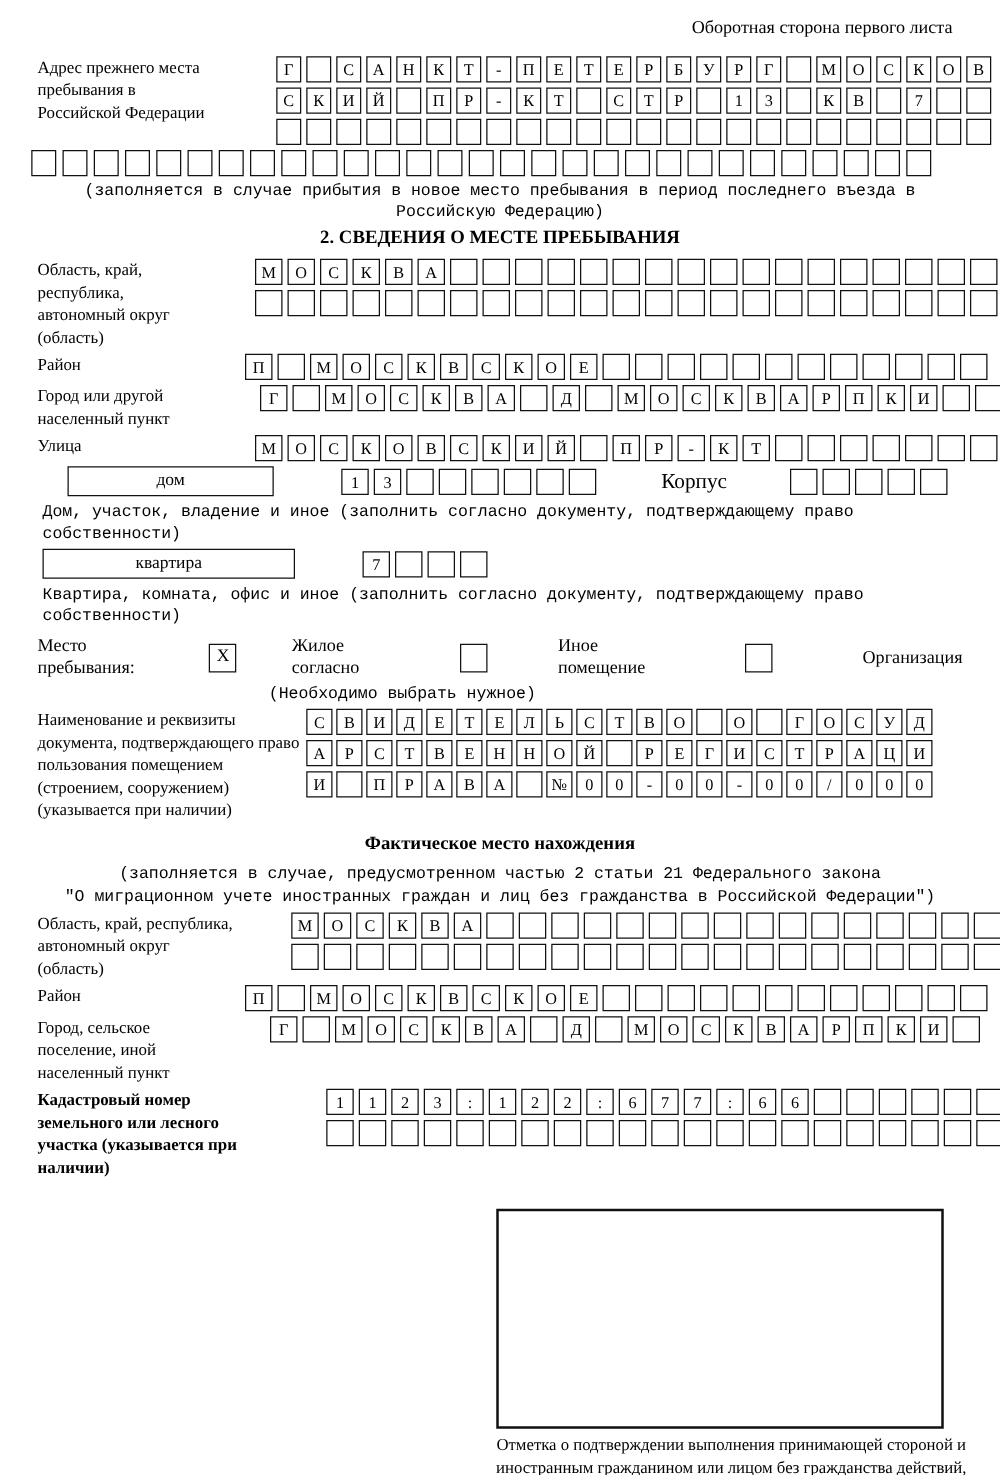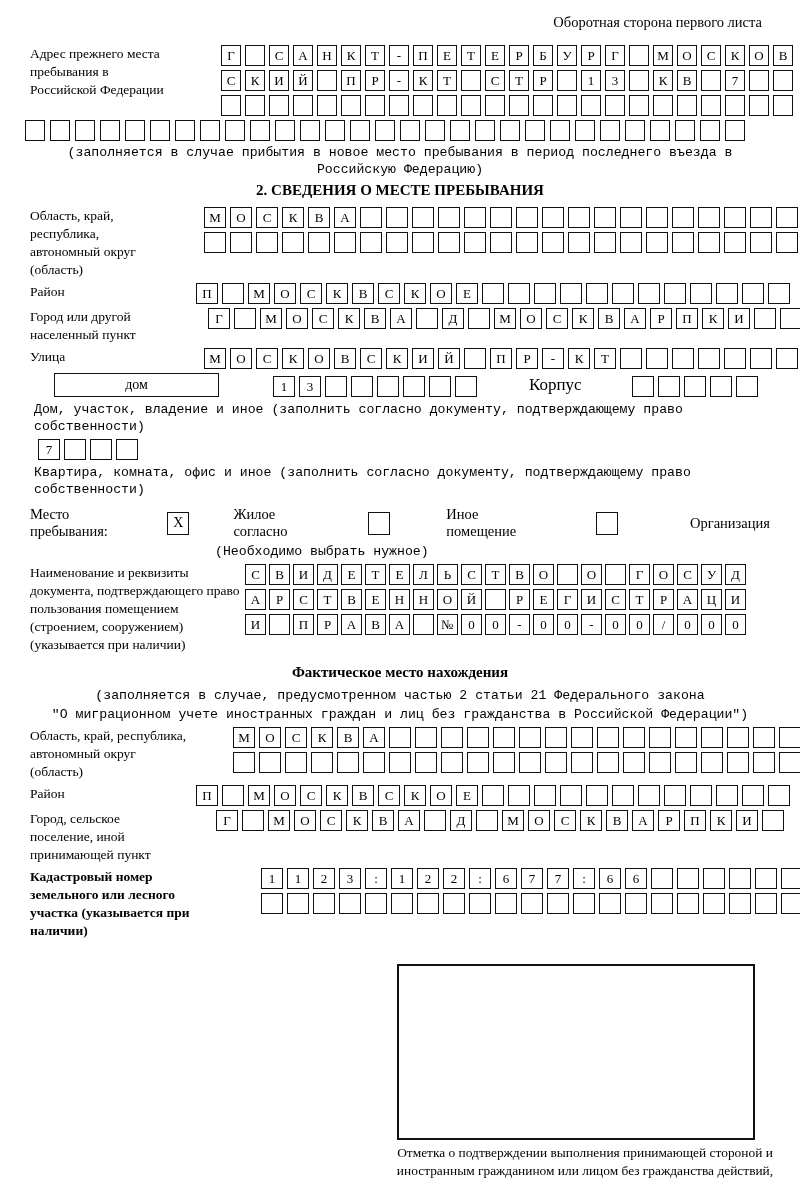--- a/index.html
+++ b/index.html
@@ -312,21 +312,21 @@
         <span class="cell"></span>
         <span class="cell"></span>
         <span class="cell"></span>
         <span class="cell"></span>
         <span class="cell"></span>
         <span class="cell"></span>
         <span class="cell"></span>
       </div>
   </div>
 
-  <div class="line mb2" style="align-items:flex-end;margin-top:4px;padding-left:24px;">
+  <div class="line mb2" style="align-items:center;margin-top:4px;padding-left:24px;">
     <div class="wide-box" style="width:165px;">дом</div>
     <div class="cells w23" style="margin-left:8px;">
         <span class="cell">1</span>
         <span class="cell">3</span>
         <span class="cell"></span>
         <span class="cell"></span>
         <span class="cell"></span>
         <span class="cell"></span>
         <span class="cell"></span>
         <span class="cell"></span>
@@ -343,20 +343,21 @@
     <div class="cells w23">
         <span class="cell">1</span>
         <span class="cell"></span>
         <span class="cell"></span>
         <span class="cell"></span>
       </div>
   </div>
   <div class="caption" style="text-align:left;margin-left:4px;">Дом, участок, владение и иное (заполнить согласно документу, подтверждающему право собственности)</div>
 
   <div class="line mb2" style="align-items:center;margin-top:2px;">
+    <div class="wide-box" style="width:202px;margin-left:4px;">квартира</div>
     <div class="cells w23" style="margin-left:8px;">
         <span class="cell">7</span>
         <span class="cell"></span>
         <span class="cell"></span>
         <span class="cell"></span>
       </div>
   </div>
   <div class="caption" style="text-align:left;margin-left:4px;">Квартира, комната, офис и иное (заполнить согласно документу, подтверждающему право собственности)</div>
 
   <div class="chk-line">
@@ -526,21 +527,21 @@
         <span class="cell"></span>
         <span class="cell"></span>
         <span class="cell"></span>
         <span class="cell"></span>
         <span class="cell"></span>
         <span class="cell"></span>
       </div>
   </div>
 
   <div class="line mb2">
-    <div class="label" style="width:140px;">Город, сельское поселение, иной принимающей пункт</div>
+    <div class="label" style="width:140px;">Город, сельское поселение, иной населенный пункт</div>
     <div class="cells w23">
         <span class="cell">Г</span>
         <span class="cell"></span>
         <span class="cell">М</span>
         <span class="cell">О</span>
         <span class="cell">С</span>
         <span class="cell">К</span>
         <span class="cell">В</span>
         <span class="cell">А</span>
         <span class="cell"></span>

